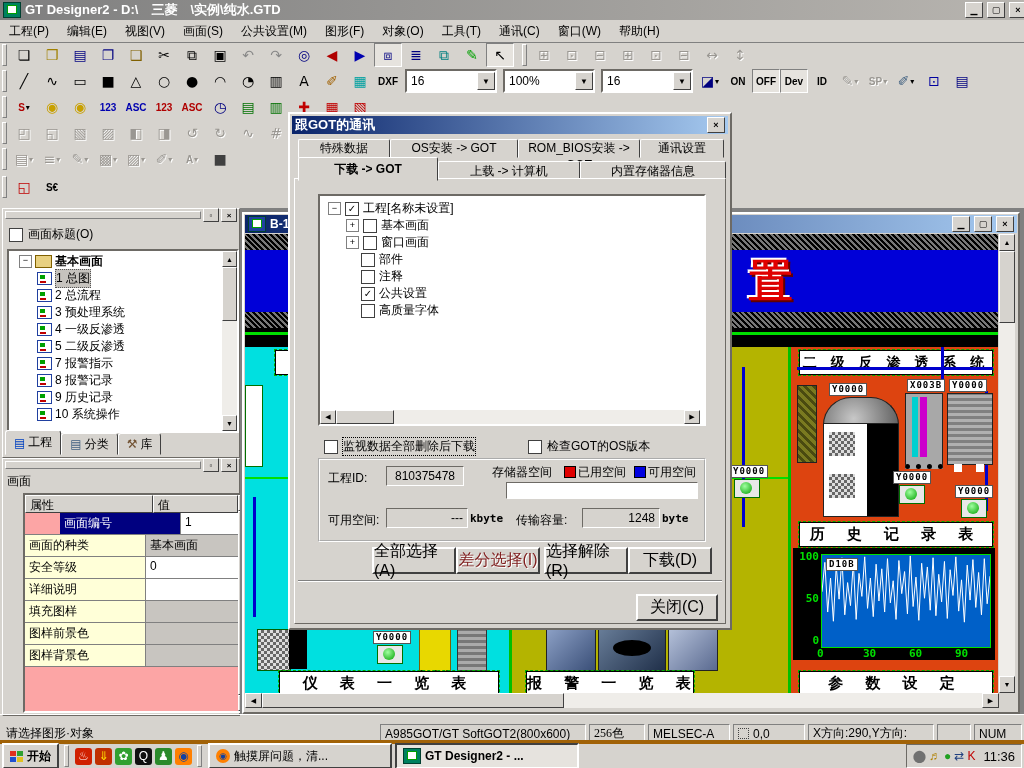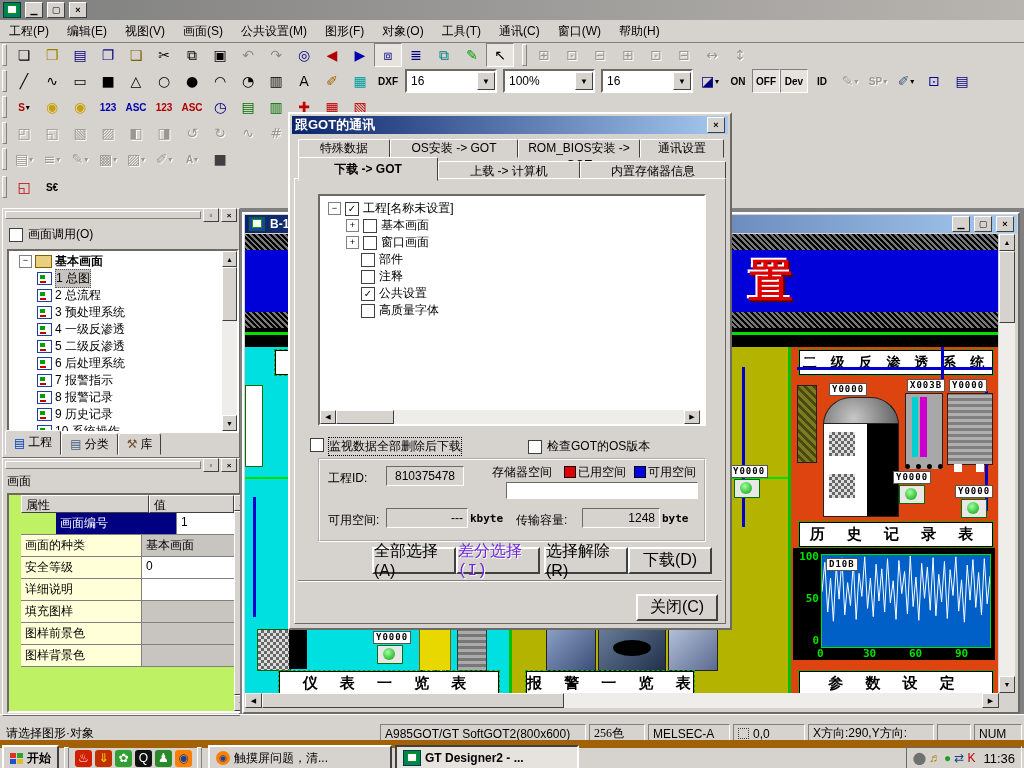--- a/index.html
+++ b/index.html
@@ -61,21 +61,21 @@
   .pval{flex:1;background:#fff;padding:2px 4px;overflow:hidden;white-space:nowrap;}
   .pname.sel{background:#000080;color:#fff;margin-left:35px;}
   .pval.gray{background:#c8c5c0;}
   .phead{display:flex;height:18px;}
   .phead div{background:#d6d3ce;border:1px solid;border-color:#fff #404040 #404040 #fff;padding:1px 4px;font-weight:normal;}
   
   .tab{position:absolute;background:#d6d3ce;text-align:center;font-size:12px;
     border:1px solid;border-color:#fff #404040 #d6d3ce #fff;border-radius:2px 2px 0 0;}
   .btn{background:#d6d3ce;border:2px solid;border-color:#fff #404040 #404040 #fff;
     display:flex;align-items:center;justify-content:center;font-size:16px;}
-  .btn.disabled{color:#6d28d9;text-shadow:1px 1px 0 #fff;font-family:Liberation Mono, monospace;}
+  .btn.disabled{color:#7f1d1d;text-shadow:1px 1px 0 #fff;}
   .dtree-row{display:flex;align-items:center;height:17px;gap:4px;}
   .expbox{width:11px;height:11px;background:#fff;border:1px solid #808080;display:flex;align-items:center;
     justify-content:center;font-size:9px;line-height:1;flex:0 0 auto;}
   
   .hatch{background:#303030;background-image:repeating-linear-gradient(45deg,#000 0 2px,#787878 2px 4px);}
   .checker{background:#aaa;background-image:repeating-conic-gradient(#666 0 25%,#ddd 0 50%);background-size:6px 6px;}
   .hbanner{background:#fff;border:1px solid #000;outline:1px dashed #00b000;color:#000;font-weight:bold;
     text-align:center;font-size:15px;letter-spacing:9px;height:23px;line-height:22px;overflow:hidden;white-space:nowrap;}
   .dlabel{position:absolute;background:#fff;border:1px solid #555;font:bold 9px "DejaVu Sans Mono",monospace;
     padding:0 2px;letter-spacing:1px;line-height:11px;}
@@ -96,20 +96,21 @@
   .statcell{height:18px;display:flex;align-items:center;padding:0 4px;margin-left:3px;
     border:1px solid;border-color:#808080 #fff #fff #808080;white-space:nowrap;overflow:hidden;}
 </style>
 </head>
 <body>
 
 <div id="screen">
 
   <div class="abs tbar tbar-main" style="left:0;top:0;width:1024px;height:20px;">
     <span class="app-ico"></span>
+    <span style="flex:1;font-size:13px;white-space:nowrap;overflow:hidden;">GT Designer2 - D:\　三菱　\实例\纯水.GTD</span>
     <span class="wbtn">▁</span>
     <span class="wbtn">▢</span>
     <span class="wbtn">×</span>
   </div>
 
   <div class="abs" style="left:0;top:20px;width:1024px;height:22px;border-bottom:1px solid #808080;" id="menubar"><span class="menu-item">工程(P)</span><span class="menu-item">编辑(E)</span><span class="menu-item">视图(V)</span><span class="menu-item">画面(S)</span><span class="menu-item">公共设置(M)</span><span class="menu-item">图形(F)</span><span class="menu-item">对象(O)</span><span class="menu-item">工具(T)</span><span class="menu-item">通讯(C)</span><span class="menu-item">窗口(W)</span><span class="menu-item">帮助(H)</span></div>
 
   <div class="tb-row" style="top:42px;">
     <div class="grip"></div>
     <div class="tb-group">
@@ -431,21 +432,21 @@
   </div>
 
   <div class="abs b-out1" style="left:2px;top:208px;width:236px;height:248px;background:#d6d3ce;">
     <div class="panel-hdr">
       <div class="bar"></div>
       <span class="phbtn">▫</span>
       <span class="phbtn">×</span>
     </div>
     <div style="display:flex;align-items:center;gap:5px;padding:5px 6px 3px;">
       <span class="cb"></span>
-      <span>画面调用(O)</span>
+      <span>画面标题(O)</span>
     </div>
     <div class="b-in" style="position:absolute;left:4px;top:40px;width:228px;height:180px;background:#fff;display:flex;">
       <div id="screenTree" style="flex:1;overflow:hidden;padding:2px 0 0 10px;">
           <div class="tree-row">
             <span style="width:11px;height:11px;border:1px solid #808080;background:#fff;font-size:9px;line-height:9px;text-align:center;">−</span>
             <span class="folder"></span>
             <b>基本画面</b>
           </div>
           <div class="tree-row" style="padding-left: 18px;">
             <span class="scr-ico"></span>
@@ -462,24 +463,20 @@
           <div class="tree-row" style="padding-left: 18px;">
             <span class="scr-ico"></span>
             <span>4 一级反渗透</span>
           </div>
           <div class="tree-row" style="padding-left: 18px;">
             <span class="scr-ico"></span>
             <span>5 二级反渗透</span>
           </div>
           <div class="tree-row" style="padding-left: 18px;">
             <span class="scr-ico"></span>
-            <span>6 后处理系统</span>
-          </div>
-          <div class="tree-row" style="padding-left: 18px;">
-            <span class="scr-ico"></span>
             <span>7 报警指示</span>
           </div>
           <div class="tree-row" style="padding-left: 18px;">
             <span class="scr-ico"></span>
             <span>8 报警记录</span>
           </div>
           <div class="tree-row" style="padding-left: 18px;">
             <span class="scr-ico"></span>
             <span>9 历史记录</span>
           </div>
@@ -511,21 +508,21 @@
       </div>
   </div>
 
   <div class="abs b-out1" style="left:2px;top:458px;width:236px;height:256px;background:#d6d3ce;">
     <div class="panel-hdr">
       <div class="bar"></div>
       <span class="phbtn">▫</span>
       <span class="phbtn">×</span>
     </div>
     <div style="padding:2px 4px;">画面</div>
-    <div class="b-in" style="position:absolute;left:4px;top:34px;width:228px;height:216px;background:#bef264;display:flex;padding-left:12px;">
+    <div class="b-in" style="position:absolute;left:20px;top:34px;width:228px;height:216px;background:#fca5a5;display:flex;">
       <div style="flex:1;overflow:hidden;">
         <div class="phead">
           <div style="width:118px;">属性</div>
           <div style="flex:1;">值</div>
         </div>
         <div id="propRows">
             <div class="prow">
               <div class="pname sel">画面编号</div>
               <div class="pval">1</div>
             </div>
@@ -742,21 +739,21 @@
           </div>
         </div>
       <div class="abs" style="left:0;bottom:0;width:380px;height:14px;display:flex;">
         <div class="sb-btn" style="width:14px;">◀</div>
         <div class="sb-thumb" style="width:56px;"></div>
         <div class="sb-track" style="flex:1;"></div>
         <div class="sb-btn" style="width:14px;">▶</div>
       </div>
     </div>
 
-    <div class="abs" style="left:20px;top:324px;display:flex;gap:5px;">
+    <div class="abs" style="left:34px;top:324px;display:flex;align-items:center;gap:5px;">
       <span class="cb"></span>
       <span style="outline:1px dotted #000;">监视数据全部删除后下载</span>
     </div>
     <div class="abs" style="left:238px;top:324px;display:flex;align-items:center;gap:5px;">
       <span class="cb"></span>
       <span>检查GOT的OS版本</span>
     </div>
 
     <div class="abs" style="left:28px;top:344px;width:384px;height:80px;border:2px groove #fff;">
       <span class="abs" style="left:8px;top:10px;">工程ID:</span>
@@ -807,21 +804,21 @@
         </div>
         <div class="statcell" style="width: 24px;">
           <span></span>
         </div>
         <div class="statcell" style="width: 38px;">
           <span>NUM</span>
         </div>
       </div>
   </div>
 
-  <div class="abs" style="left:0;top:740px;width:1024px;height:28px;background:#d6d3ce;border-top:8px solid #a16207;display:flex;align-items:center;padding:0 2px;box-sizing:border-box;gap:3px;">
+  <div class="abs" style="left:0;top:740px;width:1024px;height:28px;background:#d6d3ce;border-top:4px solid #a16207;display:flex;align-items:center;padding:0 2px;box-sizing:border-box;gap:3px;">
     <div class="task-btn" style="height:22px;font-weight:bold;">
       <span class="flag">
         <i style="background:#e03020;"></i>
           <i style="background:#30a030;"></i>
           <i style="background:#2050d0;"></i>
           <i style="background:#e0c020;"></i>
       </span>
       <span>开始</span>
     </div>
     <div class="grip"></div>

